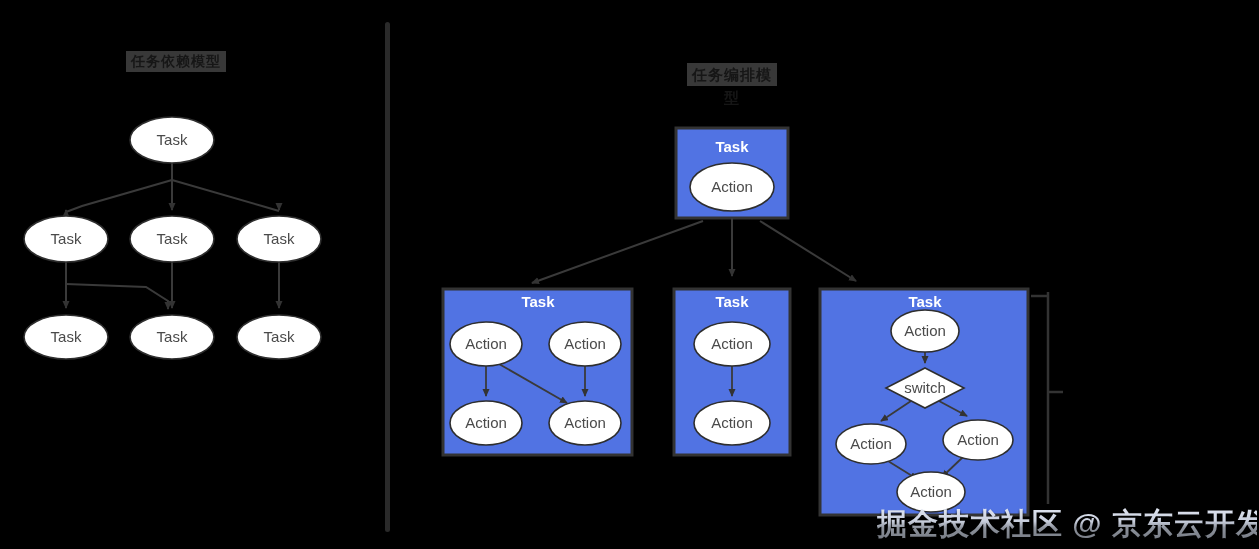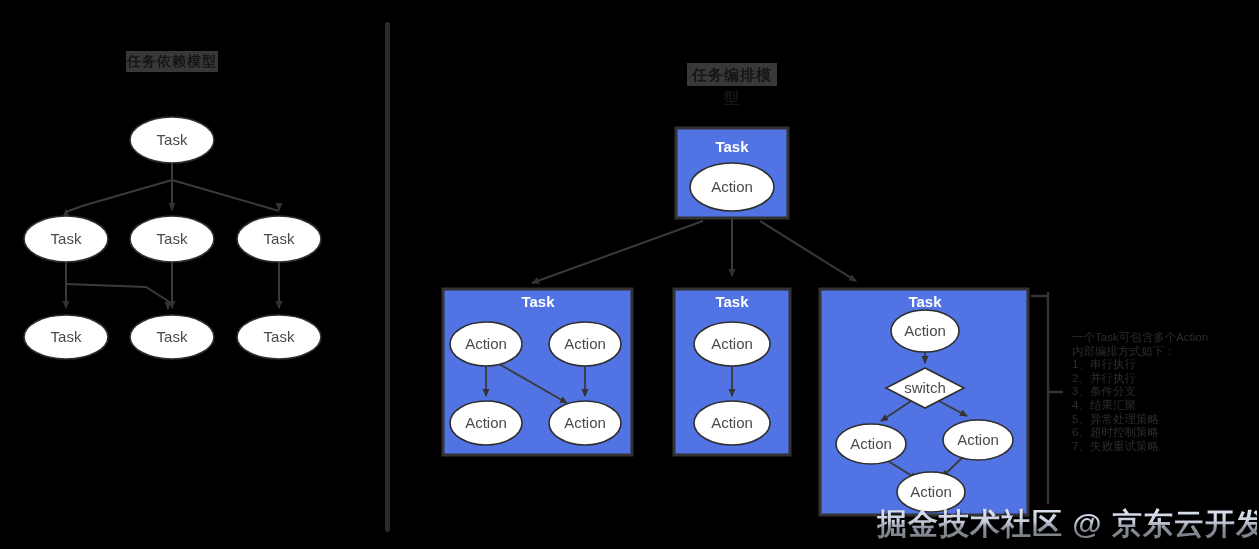--- a/index.html
+++ b/index.html
@@ -17,21 +17,21 @@
   .node-label{fill:var(--node-text);font-size:15px;text-anchor:middle;}
   .box{fill:var(--task-box-blue);stroke:#333333;stroke-width:3;}
   .box-label{fill:var(--box-label);font-size:15px;font-weight:bold;text-anchor:middle;}
   .edge{stroke:var(--line);stroke-width:2;fill:none;}
   .edge-thin{stroke:var(--line);stroke-width:1.8;fill:none;}
   .diamond{fill:var(--node-fill);stroke:#2e2e2e;stroke-width:1.6;}
   .bracket{stroke:#333333;stroke-width:2.5;fill:none;}
   .divider{position:absolute;left:385px;top:22px;width:5px;height:510px;background:var(--divider);border-radius:3px;}
   .panel-title{position:absolute;background:var(--title-bg);color:var(--title-text);
     font-size:14px;font-weight:bold;text-align:center;line-height:21px;letter-spacing:1px;}
-  .panel-title.left{left:126px;top:51px;width:92px;height:21px;}
+  .panel-title.left{left:126px;top:51px;width:100px;height:21px;}
   .panel-title.right{left:687px;top:63px;width:90px;height:23px;line-height:23px;font-size:15px;}
   .annotation{position:absolute;left:1072px;top:331px;width:175px;color:var(--muted-text);
     font-size:11.5px;line-height:13.6px;}
   .annotation div{white-space:nowrap;}
   .watermark{position:absolute;right:2px;top:504px;width:380px;text-align:right;
     font-size:30px;font-weight:bold;letter-spacing:1px;white-space:nowrap;
     background:linear-gradient(#e7ecf8 0%,#c9cfdd 42%,#8d929c 58%,#6e727b 100%);
     -webkit-background-clip:text;background-clip:text;color:transparent;
     text-shadow:0 0 0 transparent;filter:drop-shadow(0 2px 1px #000);}
 </style>
@@ -155,27 +155,16 @@
       </g>
 
       <g>
         <path class="bracket" d="M1031,296 L1048,296"></path>
         <path class="bracket" d="M1048,292 L1048,504"></path>
         <path class="bracket" d="M1048,392 L1063,392"></path>
       </g>
     </g>
   </svg>
 
-  <div class="annotation">
-    <div>一个Task可包含多个Action</div>
-    <div>内部编排方式如下：</div>
-    <div>1、串行执行</div>
-    <div>2、并行执行</div>
-    <div>3、条件分支</div>
-    <div>4、结果汇聚</div>
-    <div>5、异常处理策略</div>
-    <div>6、超时控制策略</div>
-    <div>7、失败重试策略</div>
-  </div>
 
   <div class="watermark">掘金技术社区 @ 京东云开发者</div>
 
 </div>
 
 </body></html>

